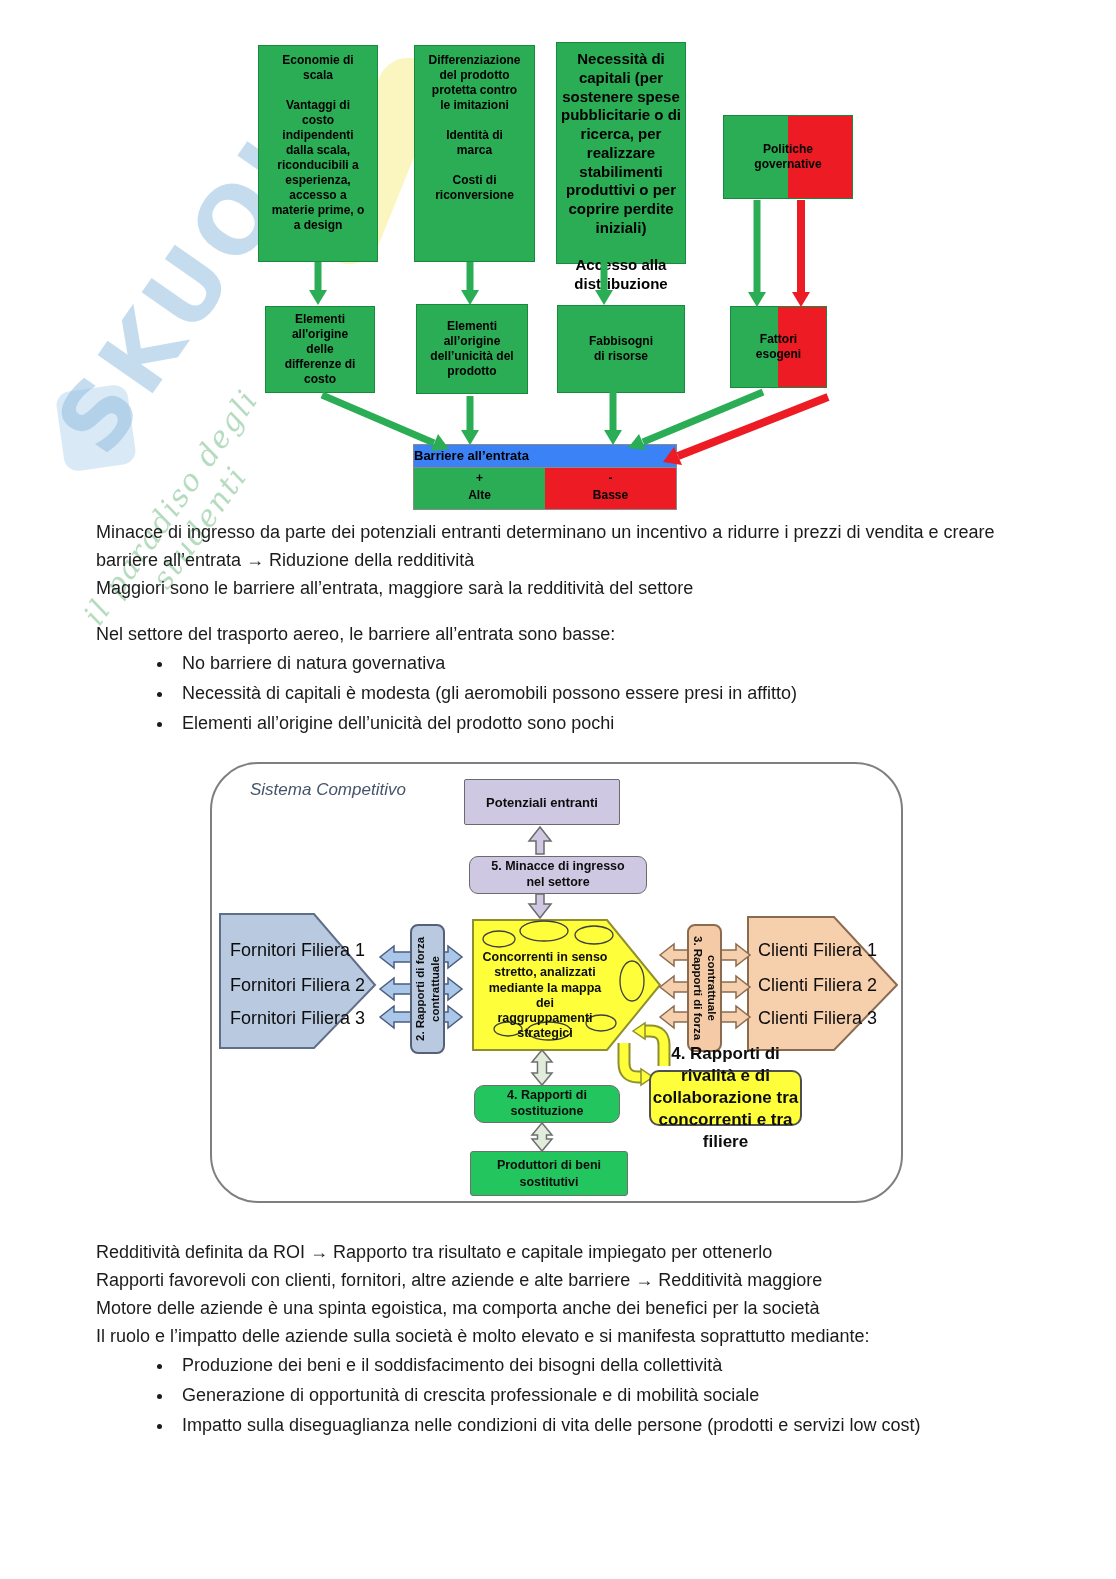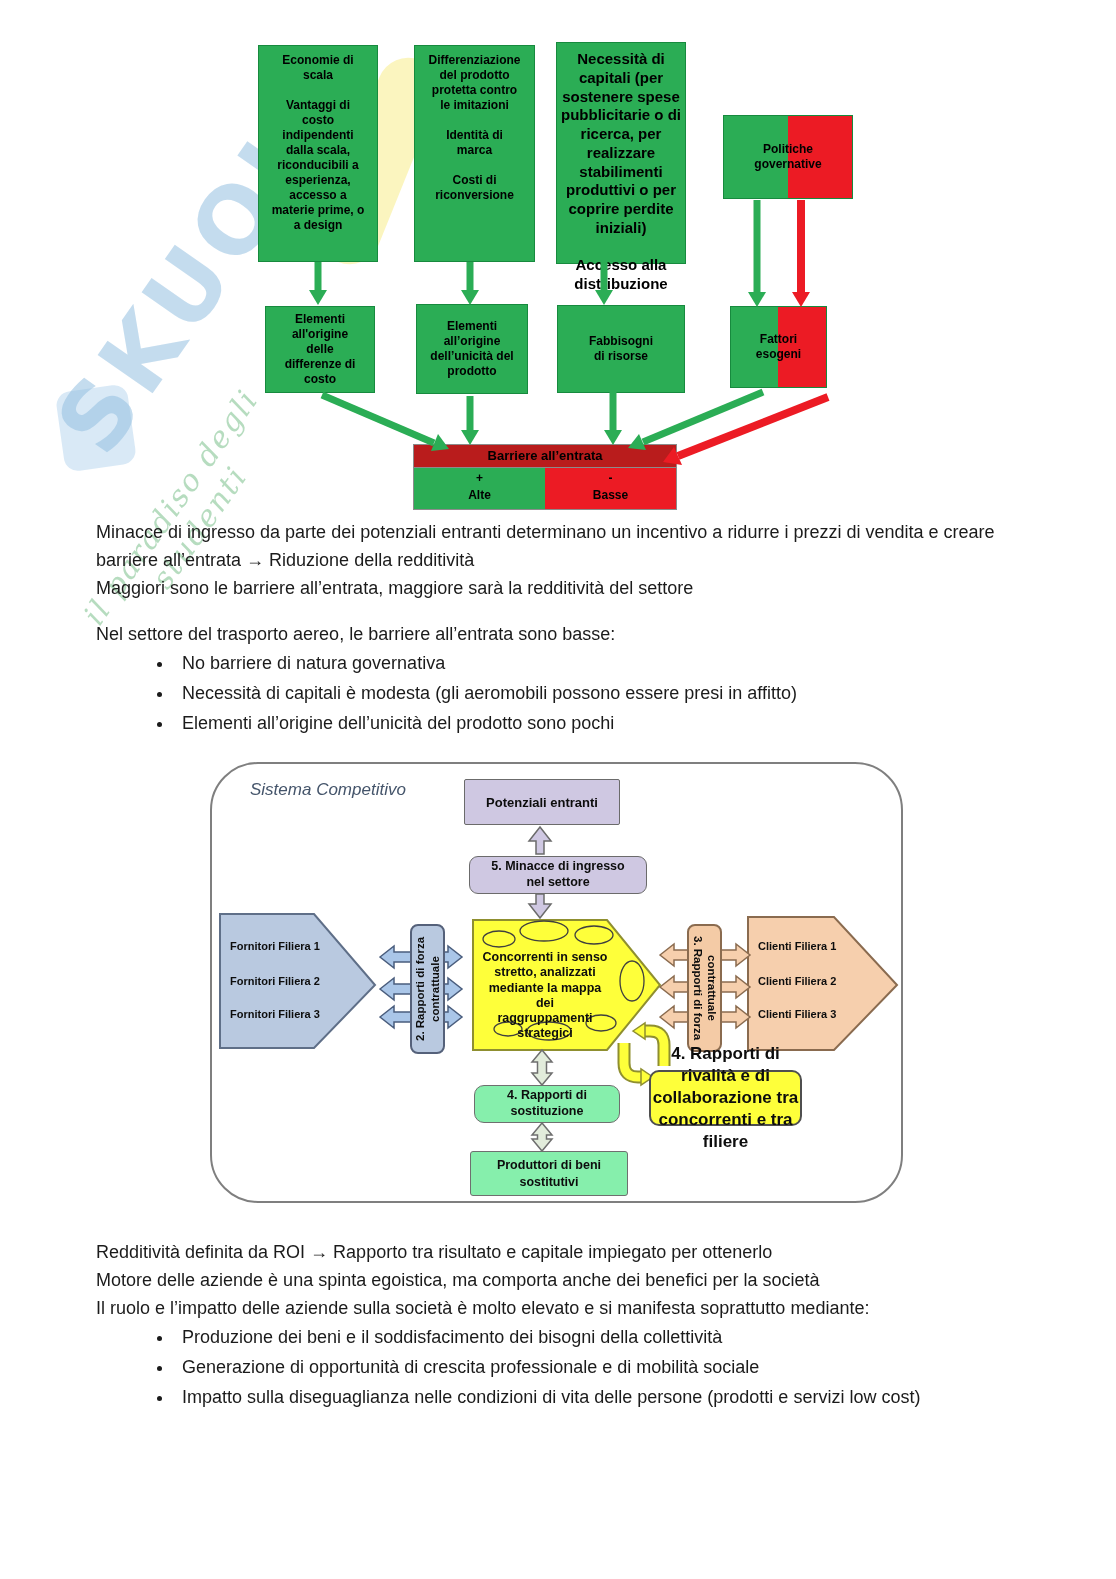--- a/index.html
+++ b/index.html
@@ -20,48 +20,48 @@
   
   .d1{position:absolute;left:0;top:0;width:1116px;height:520px;z-index:1;}
   .gbox{position:absolute;background:#2bad55;border:1px solid #178a3e;color:#000;
         font-weight:bold;font-size:12px;line-height:1.25;text-align:center;
         display:flex;align-items:flex-start;justify-content:center;padding:7px 2px;box-sizing:border-box;}
   .gbox.center{align-items:center;}
   .split{background:linear-gradient(90deg,#2bad55 0 50%,#ec1b24 50% 100%);align-items:center;}
   .ml{white-space:pre-line;}
   .d1 svg{position:absolute;left:0;top:0;pointer-events:none;}
   .barrier{position:absolute;left:413px;top:444px;width:264px;border:1px solid #8b8b8b;box-sizing:border-box;}
-  .barrier-title{background:#b91c1c;text-align:center;font-weight:bold;font-size:13px;
+  .barrier-title{background:#3b82f6;text-align:left;font-weight:bold;font-size:13px;
         padding:3px 0 4px 0;color:#000;border-bottom:1px solid #8b8b8b;}
   .barrier-row{display:flex;}
   .barrier-cell{flex:1;text-align:center;font-weight:bold;font-size:12px;line-height:1.45;
         padding:2px 0 4px 0;color:#000;}
   .cell-high{background:#2bad55;}
   .cell-low{background:#ec1b24;}
   
   .textblock{position:absolute;left:96px;width:940px;font-size:18px;line-height:28px;z-index:1;}
   .textblock p{margin:0;}
   .textblock ul{margin:1px 0 0 0;padding-left:78px;}
   .textblock li{margin-bottom:2px;padding-left:8px;}
   
   .d2{position:absolute;left:210px;top:762px;width:693px;height:441px;z-index:1;
       border:2px solid #7f7f7f;border-radius:48px;box-sizing:border-box;background:#fff;}
   .d2 svg{position:absolute;left:0;top:0;}
   .d2-label{position:absolute;left:38px;top:16px;font-style:italic;font-size:17px;color:#44546a;}
   .nbox{position:absolute;display:flex;align-items:center;justify-content:center;
         text-align:center;font-weight:bold;color:#0d0d0d;box-sizing:border-box;}
   .lav{background:#cfc8e2;border:1.5px solid #6b6b6b;}
-  .grn{background:#86efac;border:1.5px solid #6f6f6f;}
+  .grn{background:#22c55e;border:1.5px solid #6f6f6f;}
   .ylw{background:#feff3a;border:2px solid #4f4f4f;}
   .vbar{position:absolute;box-sizing:border-box;display:flex;align-items:center;justify-content:center;
         font-weight:bold;font-size:11.5px;line-height:1.25;text-align:center;color:#0d0d0d;}
   .vbar-left{background:#b9c9e0;border:2px solid #55617a;border-radius:8px;
         writing-mode:vertical-rl;transform:rotate(180deg);}
   .vbar-right{background:#f4cba6;border:2px solid #8a6b4f;border-radius:8px;writing-mode:vertical-lr;}
-  .plabel{position:absolute;font-weight:bold;font-size:11px;color:#0d0d0d;white-space:nowrap;}
+  .plabel{position:absolute;font-weight:normal;font-size:18px;color:#0d0d0d;white-space:nowrap;}
   .pent-text{position:absolute;left:266px;top:186px;width:134px;text-align:center;
         font-weight:bold;font-size:12.5px;line-height:1.22;color:#0d0d0d;}
 </style>
 </head>
 <body>
 
 <div class="page">
 
   <div class="wm">
     <div class="wm-band"></div>
@@ -255,20 +255,21 @@
 sostituzione</div>
     <div class="nbox grn ml" style="left:258px;top:387px;width:158px;height:45px;font-size:12.5px;border-radius:3px;line-height:1.3;">Produttori di beni
 sostitutivi</div>
     <div class="nbox ylw ml" style="left:437px;top:306px;width:153px;height:56px;font-size:17px;border-radius:10px;line-height:1.3;">4. Rapporti di rivalità e di
 collaborazione tra
 concorrenti e tra filiere</div>
   </div>
 
   <div class="textblock" style="top:1238px;">
     <p>Redditività definita da ROI → Rapporto tra risultato e capitale impiegato per ottenerlo</p>
+    <p>Rapporti favorevoli con clienti, fornitori, altre aziende e alte barriere → Redditività maggiore</p>
     <p>Motore delle aziende è una spinta egoistica, ma comporta anche dei benefici per la società</p>
     <p>Il ruolo e l’impatto delle aziende sulla società è molto elevato e si manifesta soprattutto mediante:</p>
     <ul>
       <li>Produzione dei beni e il soddisfacimento dei bisogni della collettività</li>
       <li>Generazione di opportunità di crescita professionale e di mobilità sociale</li>
       <li>Impatto sulla diseguaglianza nelle condizioni di vita delle persone (prodotti e servizi low cost)</li>
     </ul>
   </div>
 
 </div>

